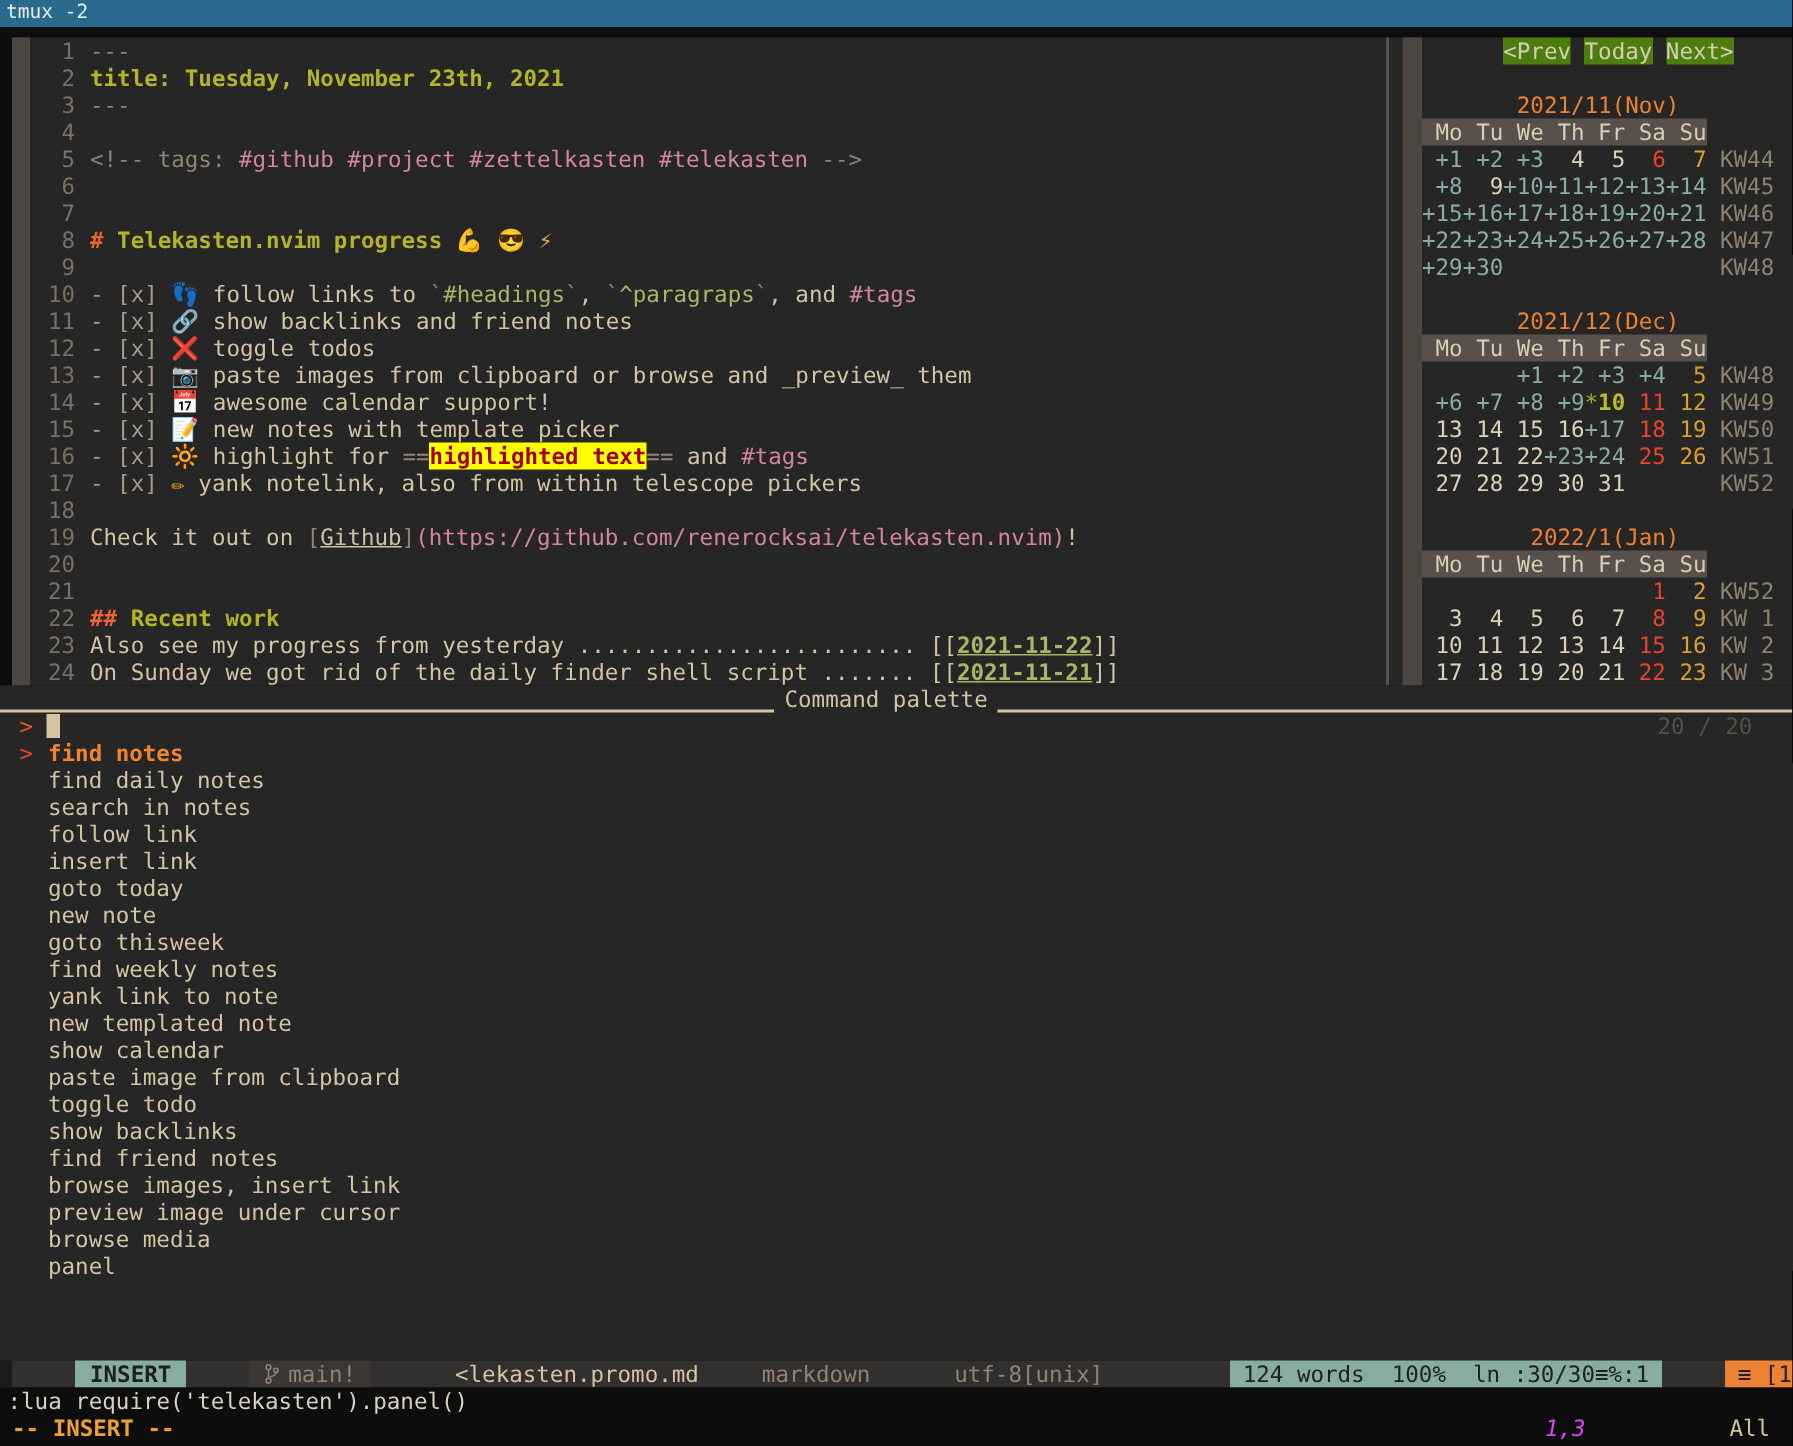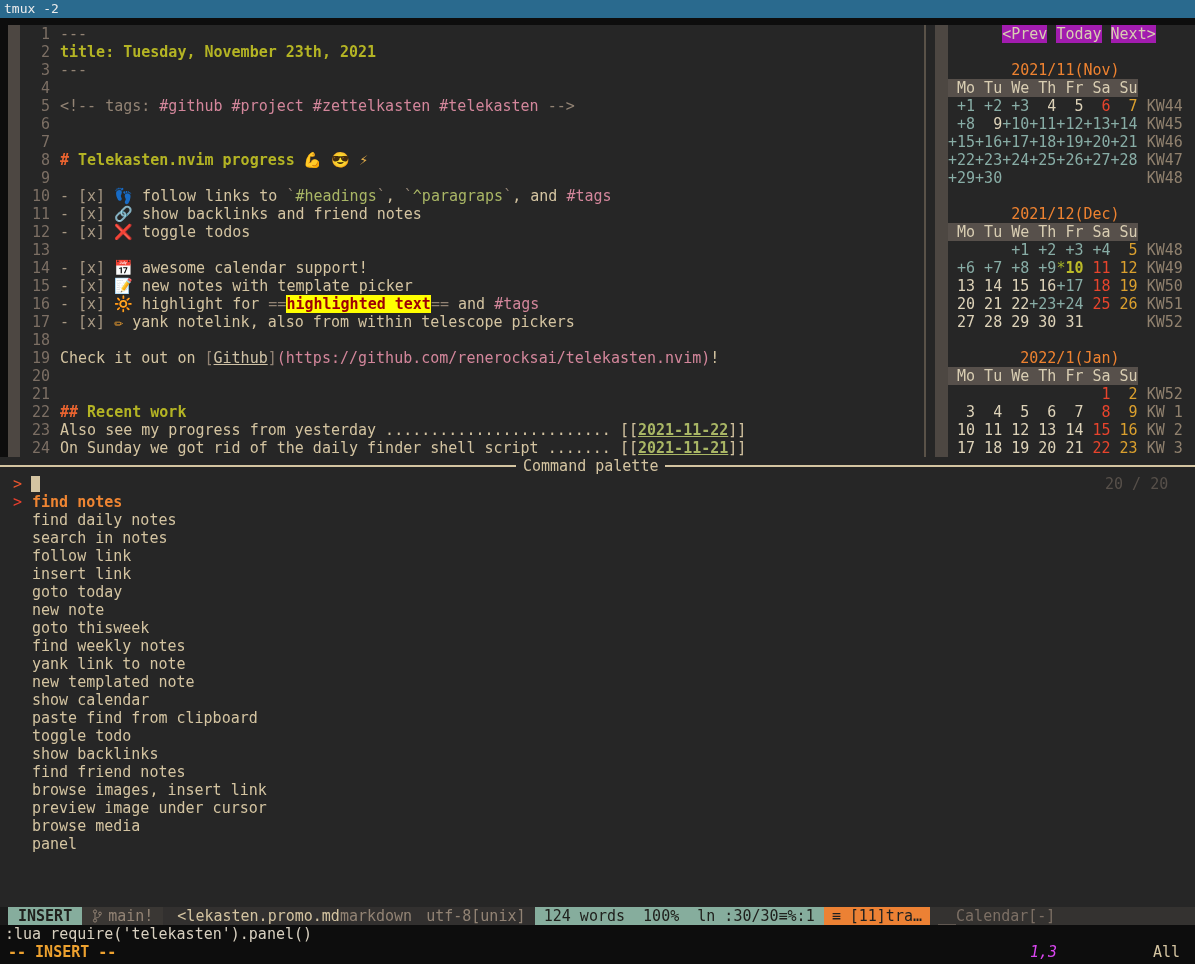--- a/index.html
+++ b/index.html
@@ -26,42 +26,42 @@
   .s-hl{background:#ffff00;color:#9d0006;font-weight:bold;}
   .s-wlink{color:#a9b665;font-weight:bold;text-decoration:underline;}
   .s-ulink{color:#cfc2a6;text-decoration:underline;margin-top:21px;}
   .s-emj{color:#e8b04a;}
   .s-efeet{color:#3b82d0;} .s-elink{color:#9aa0a6;} .s-ex{color:#e53935;}
   .s-ecam{color:#9e9e9e;} .s-ecal{color:#d45d4a;} .s-ememo{color:#e8e2d2;}
   .s-esun{color:#f59f00;} .s-epen{color:#f0a030;}
   
   .s-t{color:#88ada6;} .s-f{color:#ddd2b8;} .s-r{color:#e8442c;} .s-y{color:#dba02e;}
   .s-kw{color:#90816e;} .s-sp{color:#d4c4a1;}
-  .s-btn{background:#a21caf;color:#d8cdb2;}
+  .s-btn{background:#4d7c0f;color:#d8cdb2;}
   .s-hdr{background:#57504b;color:#d8cdb2;}
   .s-title{color:#ee8230;}
   .s-star{color:#a0b028;} .s-today{color:#bcbb28;font-weight:bold;}
   
   .palette{position:absolute;top:457px;left:0;width:1195px;height:450px;background:#262626;}
-  .psep{display:flex;align-items:center;height:18px;}
+  .psep{display:flex;align-items:flex-end;height:18px;}
   .psep .pline{height:2px;background:#d4c4a1;}
   .psep .l1{width:516px;flex:none;}
   .psep .plbl{padding:0 7px;color:#d4c4a1;white-space:pre;}
   .psep .l2{flex:1;}
   .prow{position:relative;height:18px;}
   .pcaret{position:absolute;left:13px;color:#e8552e;}
   .pcursor{position:absolute;left:31px;top:1px;width:9px;height:16px;background:#d4c4a1;}
   .pcount{position:absolute;left:1105px;color:#57504a;white-space:pre;}
   .plist .item{height:18px;position:relative;white-space:pre;}
   .item .ilbl{margin-left:32px;color:#d4c4a1;}
   .item.sel .ilbl{color:#ef8532;font-weight:bold;}
   .item .icar{position:absolute;left:13px;color:#e8402e;}
   
   .statusline{position:absolute;top:907px;left:0;width:1195px;height:18px;background:#32302f;
-              display:flex;align-items:stretch;white-space:pre;}
+              display:flex;align-items:stretch;white-space:pre;gap:42px;}
   .sl-edge{width:8px;background:#1b1b1b;flex:none;}
   .seg-mode{background:#86ad9d;color:#20211d;font-weight:bold;padding:0 10px;flex:none;}
   .seg-branch{background:#3a3734;color:#928374;padding:0 10px;flex:none;display:flex;align-items:center;gap:6px;}
   .sl-file{margin-left:14px;color:#d4c4a1;flex:none;}
   .sl-ft{color:#928374;flex:none;}
   .sl-enc{margin-left:14px;color:#928374;flex:none;}
   .flex1{flex:1;}
   .seg-words{background:#86ad9d;color:#20211d;padding:0 9px;flex:none;}
   .seg-buf{background:#ec8134;color:#1d2021;padding:0 8px;flex:none;}
   .seg-cal{width:265px;flex:none;color:#7c6f64;padding-left:8px;box-sizing:border-box;background:#343230;}
@@ -128,20 +128,21 @@
         <div class="ed-row">
           <span class="ln">11</span>
           <span class="ed-text"><span class="s-chk">- [x] </span><span class="s-elink">🔗</span><span class="s-fg"> show backlinks and friend notes</span></span>
         </div>
         <div class="ed-row">
           <span class="ln">12</span>
           <span class="ed-text"><span class="s-chk">- [x] </span><span class="s-ex">❌</span><span class="s-fg"> toggle todos</span></span>
         </div>
         <div class="ed-row">
           <span class="ln">13</span>
+          <span class="ed-text"><span class="s-chk">- [x] </span><span class="s-ecam">📷</span><span class="s-fg"> paste images from clipboard or browse and _preview_ them</span></span>
         </div>
         <div class="ed-row">
           <span class="ln">14</span>
           <span class="ed-text"><span class="s-chk">- [x] </span><span class="s-ecal">📅</span><span class="s-fg"> awesome calendar support!</span></span>
         </div>
         <div class="ed-row">
           <span class="ln">15</span>
           <span class="ed-text"><span class="s-chk">- [x] </span><span class="s-ememo">📝</span><span class="s-fg"> new notes with template picker</span></span>
         </div>
         <div class="ed-row">
@@ -228,21 +229,21 @@
         <div class="item"><span class="ilbl">search in notes</span></div>
         <div class="item"><span class="ilbl">follow link</span></div>
         <div class="item"><span class="ilbl">insert link</span></div>
         <div class="item"><span class="ilbl">goto today</span></div>
         <div class="item"><span class="ilbl">new note</span></div>
         <div class="item"><span class="ilbl">goto thisweek</span></div>
         <div class="item"><span class="ilbl">find weekly notes</span></div>
         <div class="item"><span class="ilbl">yank link to note</span></div>
         <div class="item"><span class="ilbl">new templated note</span></div>
         <div class="item"><span class="ilbl">show calendar</span></div>
-        <div class="item"><span class="ilbl">paste find from clipboard</span></div>
+        <div class="item"><span class="ilbl">paste image from clipboard</span></div>
         <div class="item"><span class="ilbl">toggle todo</span></div>
         <div class="item"><span class="ilbl">show backlinks</span></div>
         <div class="item"><span class="ilbl">find friend notes</span></div>
         <div class="item"><span class="ilbl">browse images, insert link</span></div>
         <div class="item"><span class="ilbl">preview image under cursor</span></div>
         <div class="item"><span class="ilbl">browse media</span></div>
         <div class="item"><span class="ilbl">panel</span></div>
       </div>
   </div>
 

